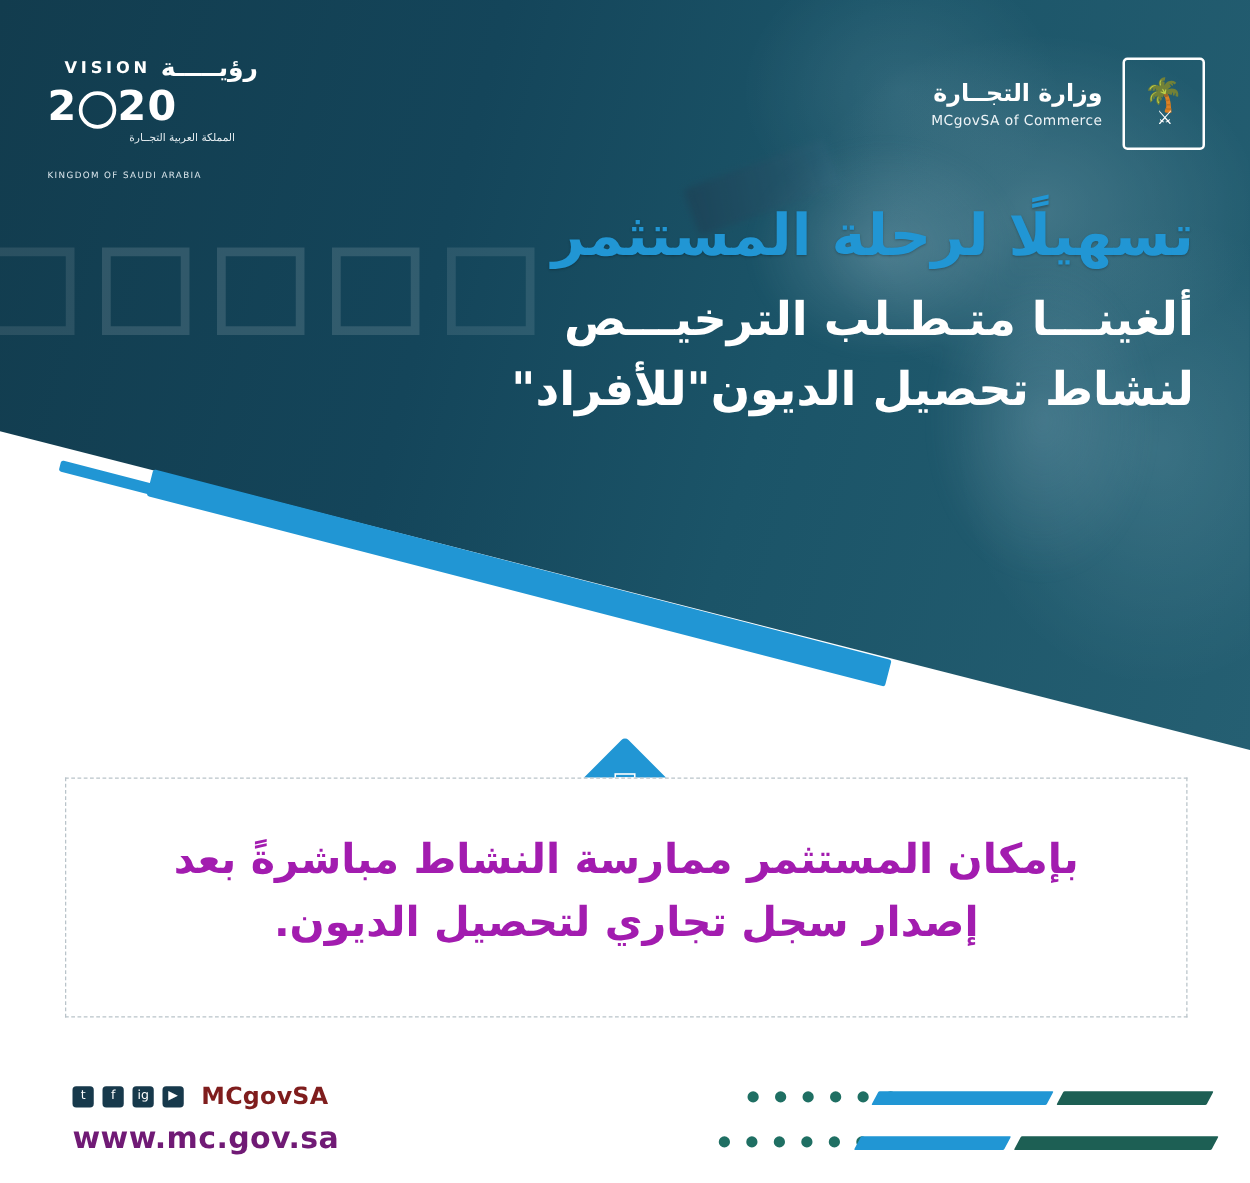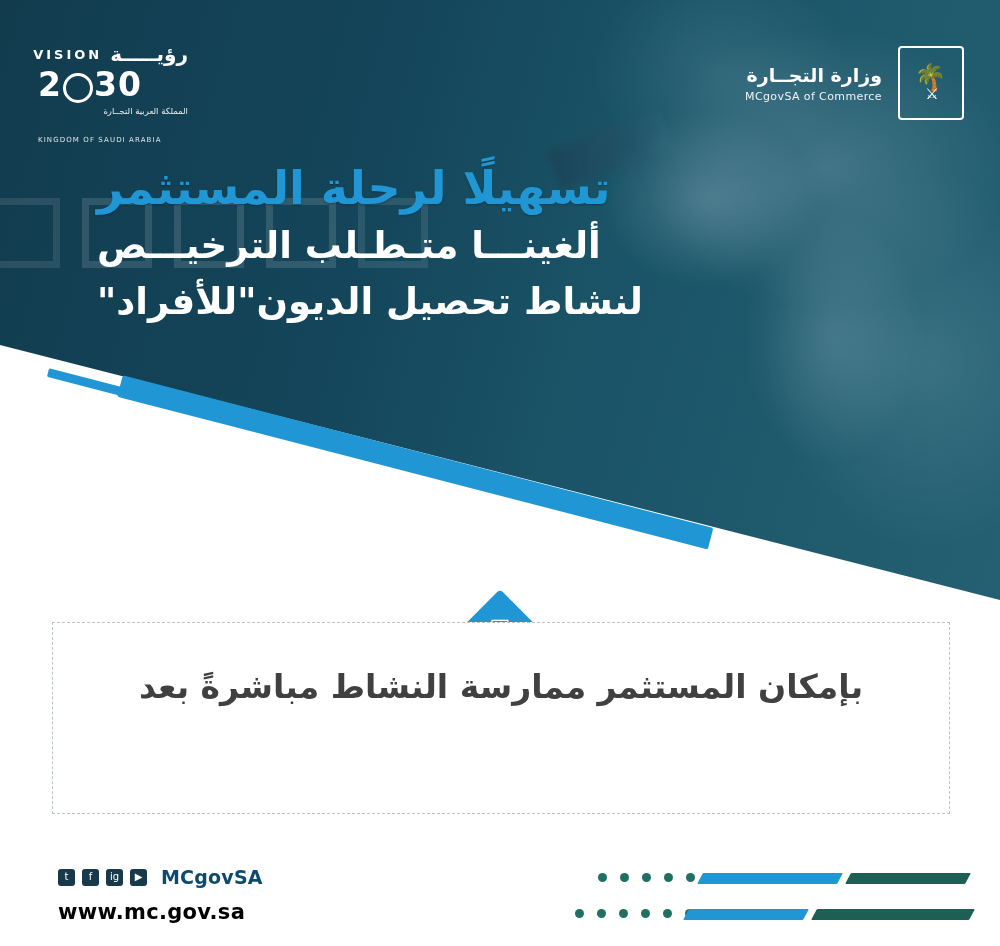--- a/index.html
+++ b/index.html
@@ -47,21 +47,21 @@
     pointer-events:none;
   }
 
   
   .sq-strip{position:absolute;left:-10px;top:198px;display:flex;gap:22px;}
   .sq{width:56px;height:56px;border:7px solid rgba(255,255,255,0.13);}
   .sq.dim{border-color:rgba(255,255,255,0.10);}
 
   
   .vision-logo{position:absolute;left:38px;top:42px;width:150px;height:80px;color:#ffffff;}
-  .vision-top{display:flex;align-items:center;justify-content:flex-end;gap:8px;direction:ltr;margin-left:32px;}
+  .vision-top{display:flex;align-items:center;justify-content:center;gap:8px;direction:ltr;margin-left:32px;}
   .vision-word{font-size:13px;letter-spacing:3px;font-weight:700;color:#ffffff;}
   .vision-ar{font-size:20px;color:#ffffff;font-weight:700;}
   .vision-num{direction:ltr;font-size:33px;font-weight:700;letter-spacing:1px;line-height:1;margin-top:2px;color:#fff;display:flex;align-items:center;}
   .vision-num .globe{
     display:inline-block;width:24px;height:24px;border-radius:50%;
     border:3px solid #ffffff;margin:0 1px;position:relative;top:3px;
   }
   .vision-sub1{font-size:8.5px;margin-top:5px;color:#e7eef2;letter-spacing:.5px;}
   .vision-sub2{font-size:7px;margin-top:20px;color:#dbe6ec;letter-spacing:1.1px;direction:ltr;}
 
@@ -72,29 +72,29 @@
   .moc-emblem{
     width:62px;height:70px;border:2px solid #ffffff;border-radius:4px;
     display:flex;align-items:center;justify-content:center;
     flex-direction:column;color:#fff;
   }
   .palm{font-size:26px;line-height:1;}
   .swords{font-size:15px;line-height:1;margin-top:-3px;letter-spacing:-2px;}
 
   
   .headline{
-    position:absolute;right:73px;top:160px;width:830px;text-align:left;
+    position:absolute;right:45px;top:160px;width:830px;text-align:right;
     direction:rtl;
   }
   .h1{
     font-size:46px;font-weight:700;color:#2196d4;letter-spacing:0px;line-height:1.25;
     text-shadow:0 1px 2px rgba(0,0,0,.25);
   }
   .h2{
-    font-size:37px;font-weight:700;color:#ffffff;line-height:1.5;
+    font-size:37px;font-weight:700;color:#ffffff;line-height:1.5;margin-top:10px;
     letter-spacing:0px;
   }
   .h3{
     font-size:37px;font-weight:700;color:#ffffff;line-height:1.45;margin-top:2px;
   }
 
   
   .bar{position:absolute;transform-origin:left center;border-radius:2px;}
   .bar1{left:48px;top:368px;width:268px;height:9px;background:#2196d4;transform:rotate(14.5deg);}
   .bar2{left:120px;top:375px;width:610px;height:22px;background:#2196d4;transform:rotate(14.5deg);}
@@ -108,33 +108,33 @@
     position:absolute;left:50%;top:600px;transform:translateX(-50%) rotate(45deg);
     width:52px;height:52px;background:#2196d4;border-radius:4px;
   }
   .callout-icon .glyph{
     position:absolute;inset:0;transform:rotate(-45deg);
     display:flex;align-items:center;justify-content:center;
     color:#ffffff;font-size:22px;font-weight:700;
   }
   .callout-text{
     position:absolute;left:0;right:0;top:38px;padding:0 60px;
-    direction:rtl;text-align:center;color:#404040;
+    direction:rtl;text-align:center;color:#a21caf;
     font-size:33px;font-weight:700;line-height:1.55;
   }
 
   
   .footer{position:absolute;left:0;bottom:0;width:1000px;height:120px;}
   .social{position:absolute;left:58px;bottom:58px;display:flex;align-items:center;gap:7px;direction:ltr;}
   .sicon{
     width:17px;height:17px;border-radius:3px;background:#17394b;color:#fff;
     font-size:10px;display:flex;align-items:center;justify-content:center;line-height:1;
   }
-  .handle{font-size:19px;color:#0c4a6e;font-weight:700;margin-left:7px;letter-spacing:.2px;}
-  .site{position:absolute;left:58px;bottom:22px;font-size:21px;color:#000000;font-weight:700;direction:ltr;letter-spacing:.3px;}
+  .handle{font-size:19px;color:#7f1d1d;font-weight:700;margin-left:7px;letter-spacing:.2px;}
+  .site{position:absolute;left:58px;bottom:22px;font-size:24px;color:#701a75;font-weight:700;direction:ltr;letter-spacing:.3px;}
 
   .dots-row{position:absolute;display:flex;gap:13px;}
   .dot{width:9px;height:9px;border-radius:50%;background:#1f6f63;}
   .dots-a{left:598px;bottom:64px;}
   .dots-b{left:575px;bottom:28px;}
   .f-bar{position:absolute;height:11px;border-radius:1px;}
   .f-bar1{left:700px;bottom:62px;width:140px;background:#2196d4;transform:skewX(-28deg);}
   .f-bar2{left:848px;bottom:62px;width:120px;background:#1d5f54;transform:skewX(-28deg);}
   .f-bar3{left:686px;bottom:26px;width:120px;background:#2196d4;transform:skewX(-28deg);}
   .f-bar4{left:814px;bottom:26px;width:158px;background:#1d5f54;transform:skewX(-28deg);}
@@ -159,21 +159,21 @@
   </div>
 
   <div class="vision-logo">
     <div class="vision-top">
       <span class="vision-word">VISION</span>
       <span class="vision-ar">رؤيـــــة</span>
     </div>
     <div class="vision-num">
       <span>2</span>
       <span class="globe"></span>
-      <span>30</span>
+      <span>20</span>
     </div>
     <div class="vision-sub1">المملكة العربية التجــارة</div>
     <div class="vision-sub2">KINGDOM OF SAUDI ARABIA</div>
   </div>
 
   <div class="moc">
     <div class="moc-text">
       <div class="moc-ar">وزارة التجــارة</div>
       <div class="moc-en">MCgovSA of Commerce</div>
     </div>
@@ -191,20 +191,21 @@
 
   <div class="bar bar1"></div>
   <div class="bar bar2"></div>
 
   <div class="callout-icon">
     <div class="glyph">▤</div>
   </div>
   <div class="callout">
     <div class="callout-text">
       <div>بإمكان المستثمر ممارسة النشاط مباشرةً بعد</div>
+      <div>إصدار سجل تجاري لتحصيل الديون.</div>
     </div>
   </div>
 
   <div class="footer">
     <div class="social">
       <span class="sicon">t</span>
       <span class="sicon">f</span>
       <span class="sicon">ig</span>
       <span class="sicon">▶</span>
       <span class="handle">MCgovSA</span>

